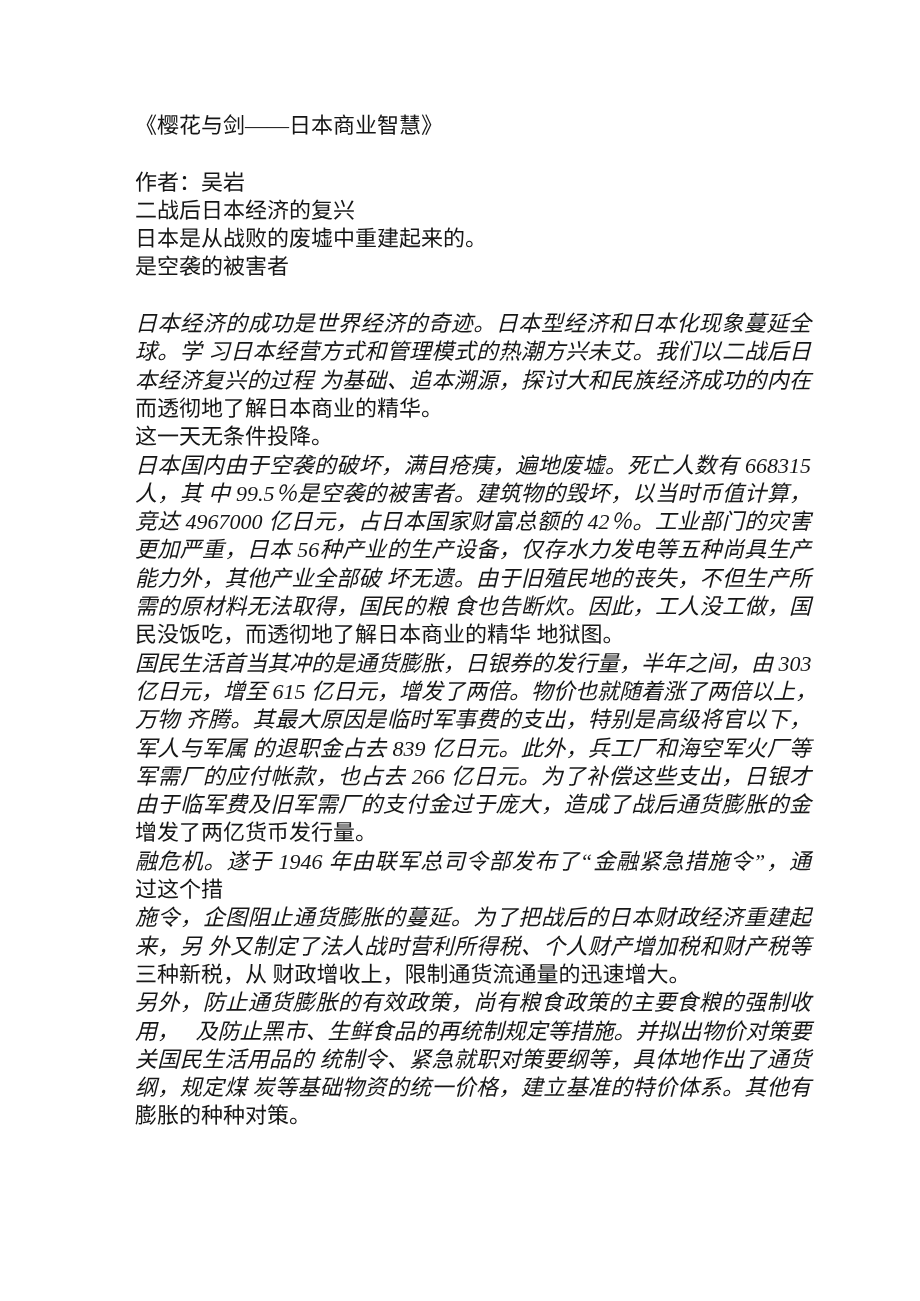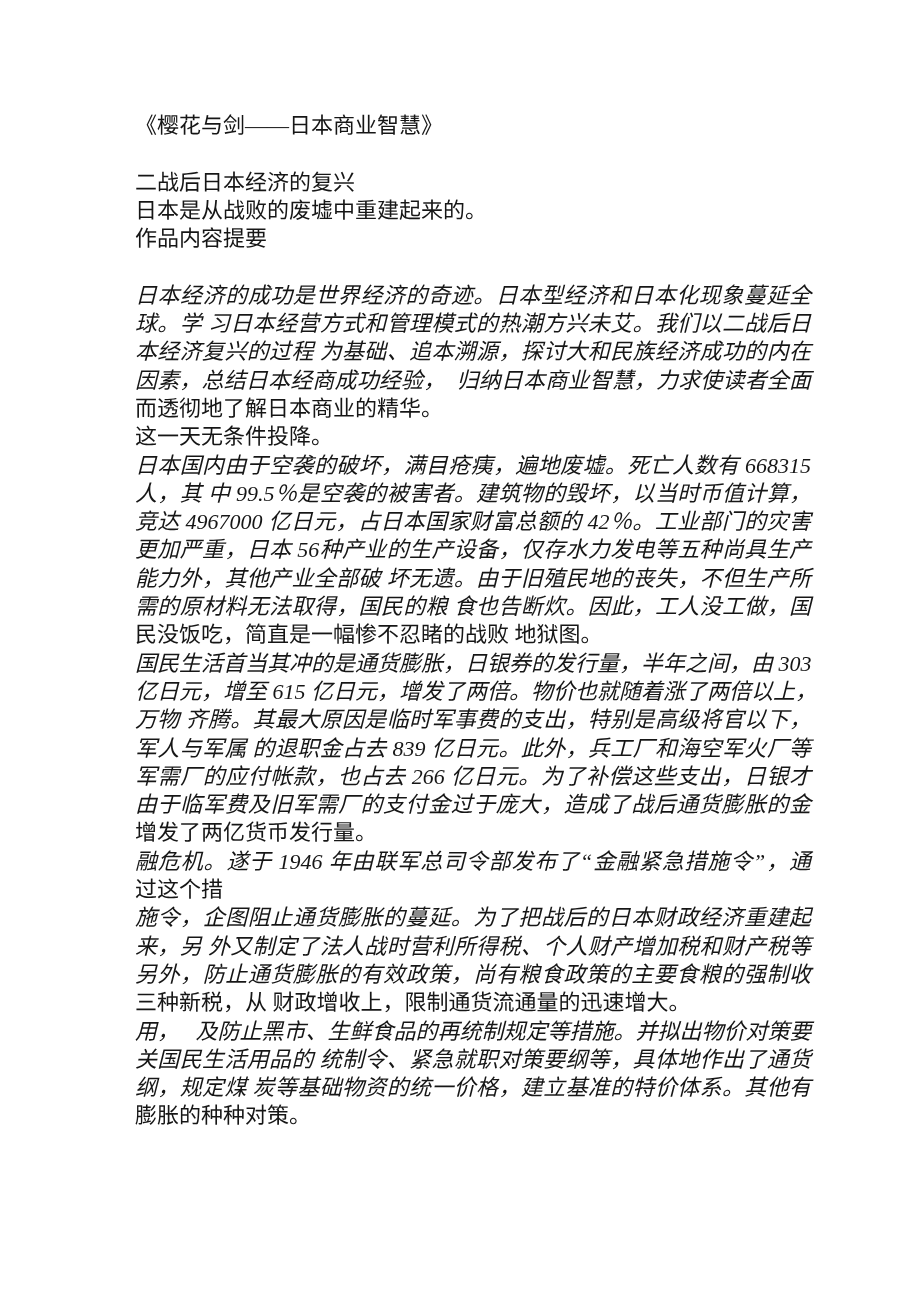--- a/index.html
+++ b/index.html
@@ -43,48 +43,48 @@
     font-style: italic;
   }
 </style>
 </head>
 <body style="background: rgb(255, 255, 255);">
 
 <div class="page">
   <div class="text-block" style="color: rgb(22, 22, 22);">
       <div class="line">《樱花与剑——日本商业智慧》</div>
       <div class="line">&nbsp;</div>
+      <div class="line">作者：吴岩</div>
       <div class="line">二战后日本经济的复兴</div>
       <div class="line">日本是从战败的废墟中重建起来的。</div>
-      <div class="line">作品内容提要</div>
+      <div class="line">是空袭的被害者</div>
       <div class="line">&nbsp;</div>
       <div class="line fill">日本经济的成功是世界经济的奇迹。日本型经济和日本化现象蔓延全</div>
       <div class="line fill">球。学 习日本经营方式和管理模式的热潮方兴未艾。我们以二战后日</div>
       <div class="line fill">本经济复兴的过程 为基础、追本溯源，探讨大和民族经济成功的内在</div>
-      <div class="line fill">因素，总结日本经商成功经验，　归纳日本商业智慧，力求使读者全面</div>
       <div class="line">而透彻地了解日本商业的精华。</div>
       <div class="line">这一天无条件投降。</div>
       <div class="line fill">日本国内由于空袭的破坏，满目疮痍，遍地废墟。死亡人数有 668315</div>
       <div class="line fill">人，其 中 99.5％是空袭的被害者。建筑物的毁坏，以当时币值计算，</div>
       <div class="line fill">竞达 4967000 亿日元，占日本国家财富总额的 42％。工业部门的灾害</div>
       <div class="line fill">更加严重，日本 56种产业的生产设备，仅存水力发电等五种尚具生产</div>
       <div class="line fill">能力外，其他产业全部破 坏无遗。由于旧殖民地的丧失，不但生产所</div>
       <div class="line fill">需的原材料无法取得，国民的粮 食也告断炊。因此，工人没工做，国</div>
-      <div class="line">民没饭吃，简直是一幅惨不忍睹的战败 地狱图。</div>
+      <div class="line">民没饭吃，而透彻地了解日本商业的精华 地狱图。</div>
       <div class="line fill">国民生活首当其冲的是通货膨胀，日银券的发行量，半年之间，由 303</div>
       <div class="line fill">亿日元，增至 615 亿日元，增发了两倍。物价也就随着涨了两倍以上，</div>
       <div class="line fill">万物 齐腾。其最大原因是临时军事费的支出，特别是高级将官以下，</div>
       <div class="line fill">军人与军属 的退职金占去 839 亿日元。此外，兵工厂和海空军火厂等</div>
       <div class="line fill">军需厂的应付帐款，也占去 266 亿日元。为了补偿这些支出，日银才</div>
       <div class="line fill">由于临军费及旧军需厂的支付金过于庞大，造成了战后通货膨胀的金</div>
       <div class="line">增发了两亿货币发行量。</div>
       <div class="line fill">融危机。遂于 1946 年由联军总司令部发布了“金融紧急措施令”，通</div>
       <div class="line">过这个措</div>
       <div class="line fill">施令，企图阻止通货膨胀的蔓延。为了把战后的日本财政经济重建起</div>
       <div class="line fill">来，另 外又制定了法人战时营利所得税、个人财产增加税和财产税等</div>
+      <div class="line">三种新税，从 财政增收上，限制通货流通量的迅速增大。</div>
       <div class="line fill">另外，防止通货膨胀的有效政策，尚有粮食政策的主要食粮的强制收</div>
-      <div class="line">三种新税，从 财政增收上，限制通货流通量的迅速增大。</div>
       <div class="line fill">用，　 及防止黑市、生鲜食品的再统制规定等措施。并拟出物价对策要</div>
       <div class="line fill">关国民生活用品的 统制令、紧急就职对策要纲等，具体地作出了通货</div>
       <div class="line fill">纲，规定煤 炭等基础物资的统一价格，建立基准的特价体系。其他有</div>
       <div class="line">膨胀的种种对策。</div>
     </div>
 </div>
 
 </body></html>

